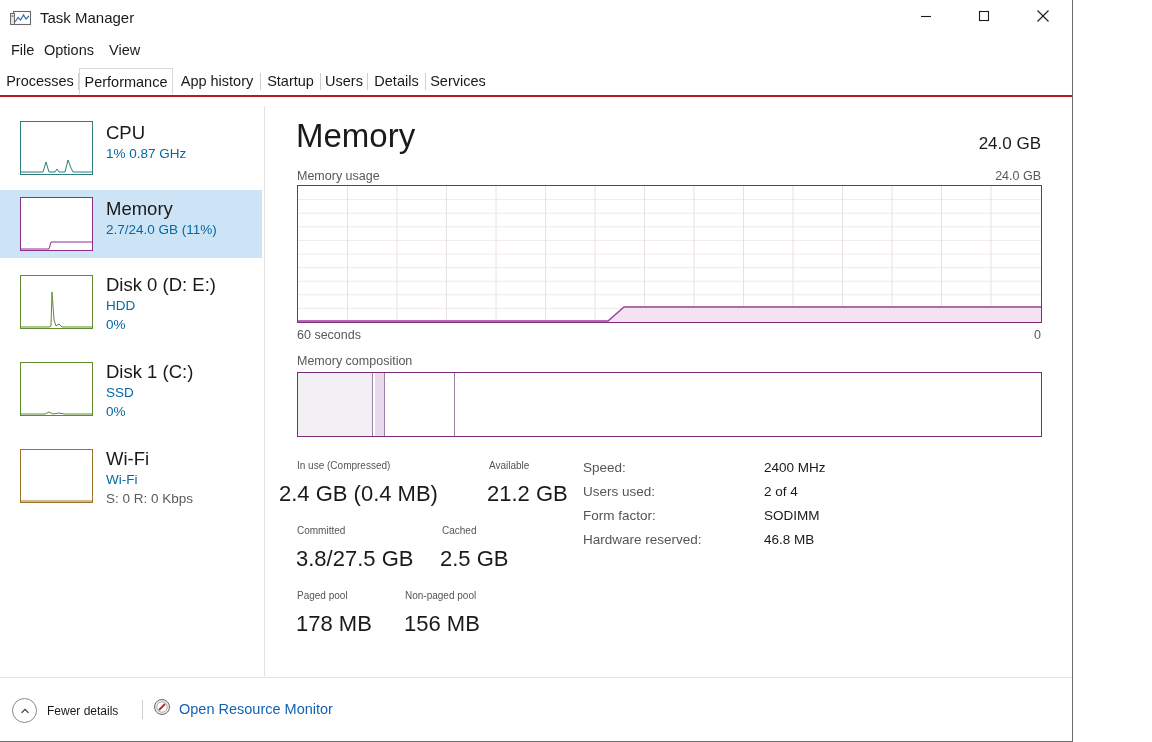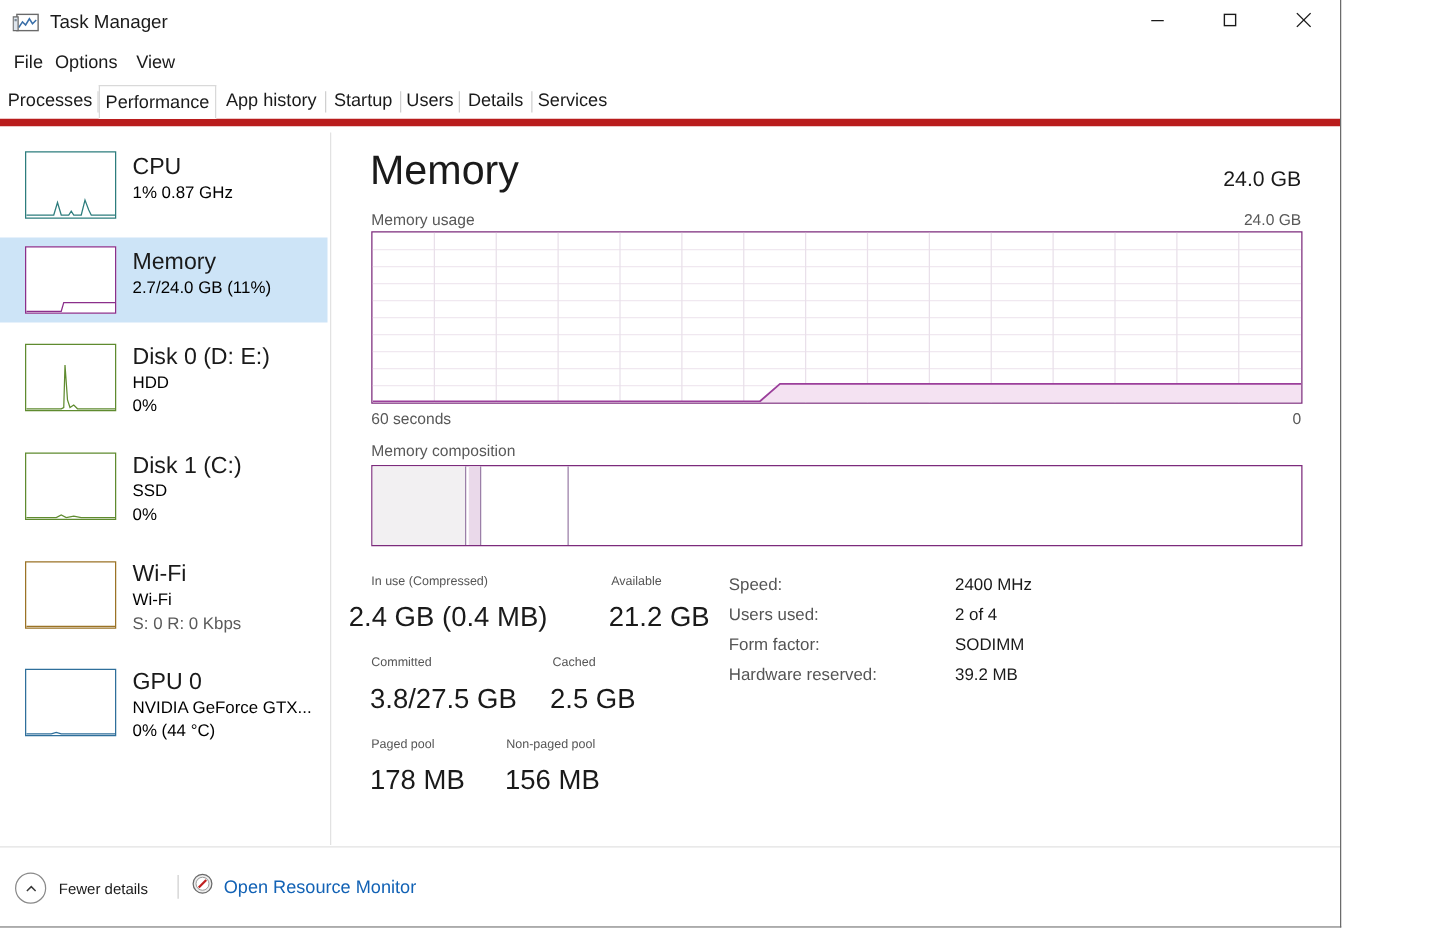--- a/index.html
+++ b/index.html
@@ -78,21 +78,21 @@
   #menu-file { left: 7px; }
   #menu-options { left: 40px; }
   #menu-view { left: 105px; }
 
   
   #tabstrip {
     position: absolute;
     left: 0; top: 68px;
     width: 1072px;
     height: 27px;
-    border-bottom: 6px solid #b91c1c;
+    border-bottom: 2px solid #b91c1c;
   }
   .tab {
     position: absolute;
     top: 0;
     height: 27px;
     line-height: 27px;
     font-size: 14.5px;
     color: #1a1a1a;
     white-space: nowrap;
     text-align: center;
@@ -153,21 +153,21 @@
     left: 106px;
   }
   .side-title {
     font-size: 18.5px;
     color: #1a1a1a;
     line-height: 22px;
     white-space: nowrap;
   }
   .side-sub {
     font-size: 13.5px;
-    color: #000000;
+    color: #0369a1;
     line-height: 19px;
     white-space: nowrap;
   }
   .side-sub.dim { color: #5a5a5a; }
 
   
   #content {
     position: absolute;
     left: 265px; top: 100px;
     width: 807px;
@@ -453,32 +453,20 @@
           <polyline points="0,51 71,51" fill="none" stroke="#9b7326" stroke-width="1"></polyline>
         </svg>
       </div>
       <div class="side-text" style="top:6px;">
         <div class="side-title">Wi-Fi</div>
         <div class="side-sub">Wi-Fi</div>
         <div class="side-sub dim">S: 0 R: 0 Kbps</div>
       </div>
     </div>
 
-    <div class="side-item" style="top:428px; height:80px;">
-      <div class="side-thumb" style="top:7px; border:1px solid #2f6f9b;">
-        <svg width="71" height="52" viewBox="0 0 71 52">
-          <polyline points="0,51 20,51 24,50 28,51 71,51" fill="none" stroke="#2f6f9b" stroke-width="1"></polyline>
-        </svg>
-      </div>
-      <div class="side-text" style="top:6px;">
-        <div class="side-title">GPU 0</div>
-        <div class="side-sub">NVIDIA GeForce GTX...</div>
-        <div class="side-sub">0%  (44 °C)</div>
-      </div>
-    </div>
   </div>
 
   <div id="content">
 
     <div id="mem-heading">Memory</div>
     <div id="mem-total">24.0 GB</div>
 
     <div id="usage-label">Memory usage</div>
     <div id="usage-max">24.0 GB</div>
 
@@ -549,21 +537,21 @@
       <div class="stat-label" style="left:140px; top:130px;">Non-paged pool</div>
       <div class="stat-value" style="left:139px; top:151px;">156 MB</div>
 
       <div class="info-label" style="left:318px; top:0px;">Speed:</div>
       <div class="info-value" style="left:463px; top:0px;">2400 MHz</div>
       <div class="info-label" style="left:318px; top:24px;">Users used:</div>
       <div class="info-value" style="left:463px; top:24px;">2 of 4</div>
       <div class="info-label" style="left:318px; top:48px;">Form factor:</div>
       <div class="info-value" style="left:463px; top:48px;">SODIMM</div>
       <div class="info-label" style="left:318px; top:72px;">Hardware reserved:</div>
-      <div class="info-value" style="left:463px; top:72px;">39.2 MB</div>
+      <div class="info-value" style="left:463px; top:72px;">46.8 MB</div>
     </div>
   </div>
 
   <div id="statusbar">
     <div id="fewer-details">
       <span id="chev-circle">
         <svg width="12" height="12" viewBox="0 0 12 12">
           <polyline points="2.5,7.8 6,4.3 9.5,7.8" fill="none" stroke="#3a3a3a" stroke-width="1.2"></polyline>
         </svg>
       </span>

